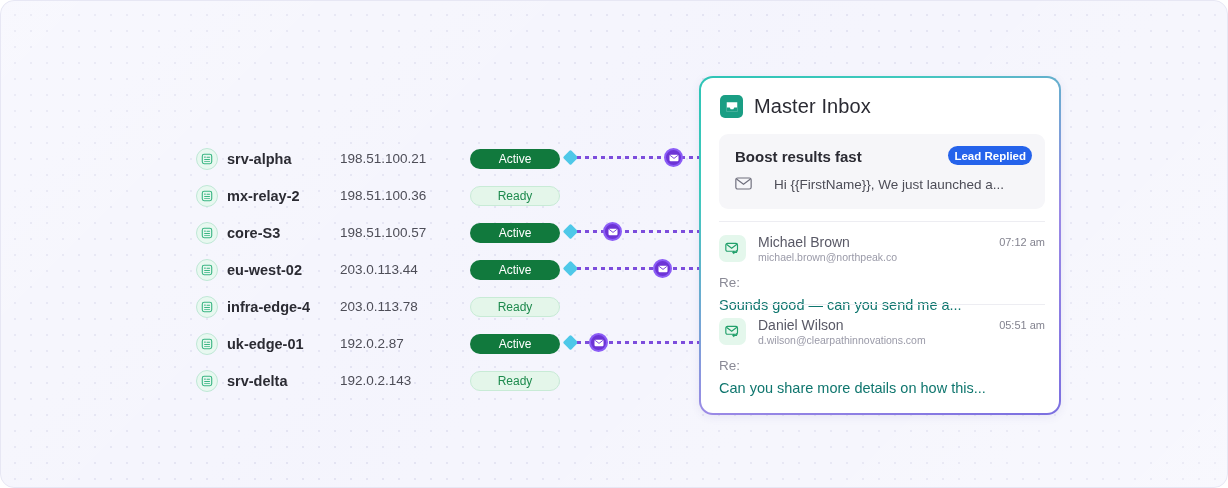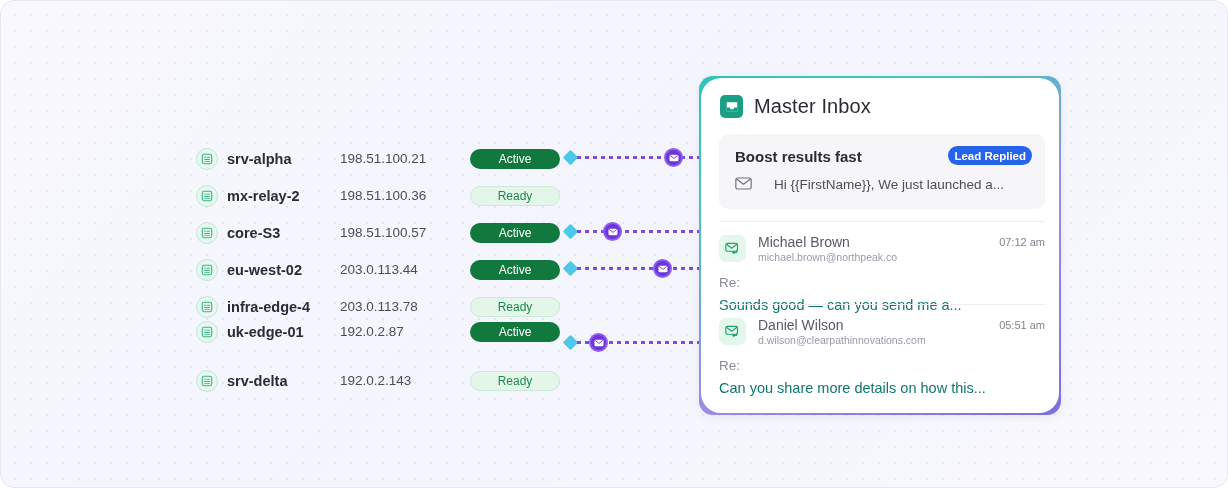--- a/index.html
+++ b/index.html
@@ -167,21 +167,21 @@
     border-radius: 14px;
     padding: 2px;
     background-image: linear-gradient(150deg, #2ec4b6 0%, #3fc9bd 22%, #9b8ae6 62%, #7b6fe0 100%);
     box-shadow: 0 2px 10px rgba(80,70,160,.09);
   }
 
   #inbox-inner {
     width: 100%;
     height: 100%;
     background: #ffffff;
-    border-radius: 20px;
+    border-radius: 12px;
     position: relative;
     overflow: hidden;
   }
 
   #inbox-header {
     position: absolute;
     left: 19px;
     top: 17px;
     display: flex;
     align-items: center;
@@ -389,21 +389,21 @@
             <rect x="3.6" y="4.1" width="2" height="1.5" rx=".5" fill="#39b583"></rect>
             <rect x="6.4" y="4.3" width="4.2" height="1.1" rx=".5" fill="#39b583"></rect>
             <rect x="3.6" y="7.1" width="7" height="1.1" rx=".5" fill="#39b583"></rect>
             <rect x="3.6" y="9.5" width="7" height="1.1" rx=".5" fill="#39b583"></rect>
           </svg>
         </span>
         <span class="srv-name">infra-edge-4</span>
         <span class="srv-ip">203.0.113.78</span>
         <span class="srv-badge ready">Ready</span>
       </div>
-      <div class="srv-row" style="top: 312px; text-align: center;">
+      <div class="srv-row" style="top: 324px; text-align: center;">
         <span class="srv-icon-wrap">
           <svg width="12" height="12" viewBox="0 0 14 14" aria-hidden="true">
             <rect x="1.5" y="1.5" width="11" height="11" rx="2.2" fill="none" stroke="#39b583" stroke-width="1.3"></rect>
             <rect x="3.6" y="4.1" width="2" height="1.5" rx=".5" fill="#39b583"></rect>
             <rect x="6.4" y="4.3" width="4.2" height="1.1" rx=".5" fill="#39b583"></rect>
             <rect x="3.6" y="7.1" width="7" height="1.1" rx=".5" fill="#39b583"></rect>
             <rect x="3.6" y="9.5" width="7" height="1.1" rx=".5" fill="#39b583"></rect>
           </svg>
         </span>
         <span class="srv-name">uk-edge-01</span>

